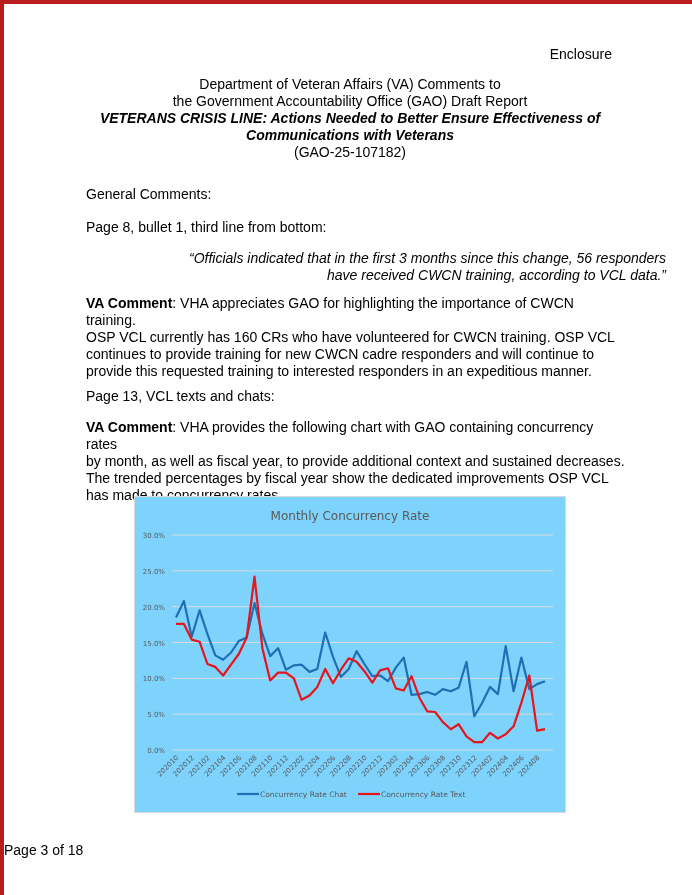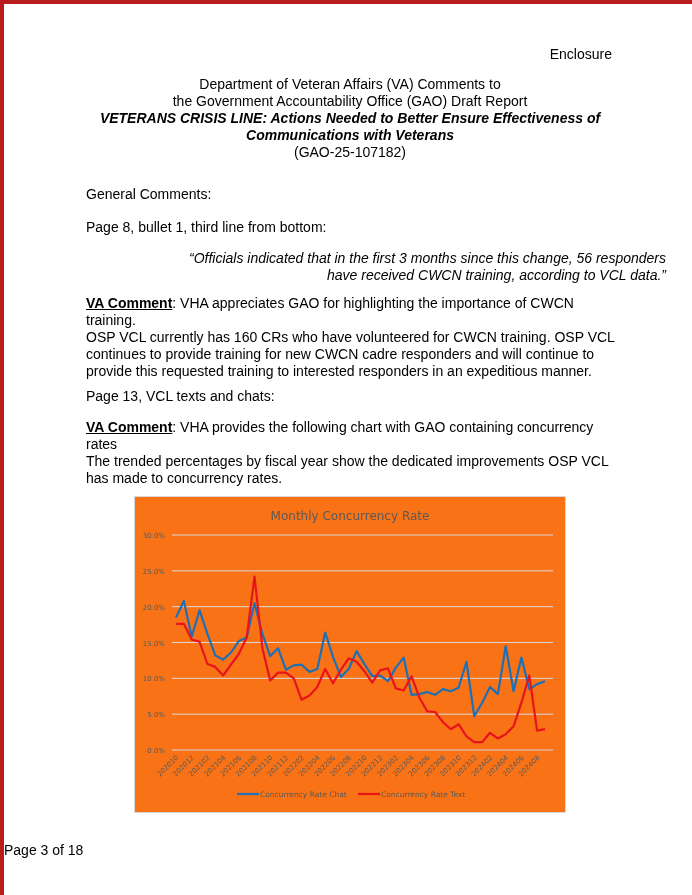--- a/index.html
+++ b/index.html
@@ -4,22 +4,22 @@
   <style>
     html, body { margin: 0; padding: 0; background: #ffffff; }
     body { width: 692px; height: 895px; position: relative; overflow: hidden; font-family: "Liberation Sans", sans-serif; color: #000; }
     .page { position: absolute; left: 0; top: 0; width: 690px; height: 893px; border: 4px solid #b91c1c; background: #fff; }
     .enclosure { position: absolute; right: 82px; top: 42px; font-size: 14px; }
     .header-block { position: absolute; left: 0; width: 692px; top: 72px; text-align: center; font-size: 14px; line-height: 17px; }
     .header-block .bi { font-weight: bold; font-style: italic; }
     .section { position: absolute; left: 82px; width: 540px; font-size: 14px; line-height: 17px; }
     .bold { font-weight: normal; }
     .quote { font-style: italic; padding-left: 40px; text-align: right; }
-    .u { text-decoration: underline; font-weight: bold; }
-    .chart-box { position: absolute; left: 130px; top: 492px; width: 430px; height: 315px; border: 1px solid #d9d9d9; background: #f97316; }
+    .u { font-weight: bold; }
+    .chart-box { position: absolute; left: 130px; top: 492px; width: 430px; height: 315px; border: 1px solid #d9d9d9; background: #7dd3fc; }
     .chart-box svg { display: block; }
     .footer { position: absolute; left: 0; width: 692px; top: 838px; text-align: left; font-size: 14px; }
   </style>
 </head>
 <body>
 
 <div class="page">
 
   <div class="enclosure">Enclosure</div>
 
@@ -44,20 +44,21 @@
     <div><span class="u">VA Comment</span><span class="bold">:</span><span> VHA appreciates GAO for highlighting the importance of CWCN training.</span></div>
     <div>OSP VCL currently has 160 CRs who have volunteered for CWCN training. OSP VCL</div>
     <div>continues to provide training for new CWCN cadre responders and will continue to</div>
     <div>provide this requested training to interested responders in an expeditious manner.</div>
   </div>
 
   <div class="section bold" style="top:384px;">Page 13, VCL texts and chats:</div>
 
   <div class="section" style="top:415px;">
     <div><span class="u">VA Comment</span><span class="bold">:</span><span> VHA provides the following chart with GAO containing concurrency rates</span></div>
+    <div>by month, as well as fiscal year, to provide additional context and sustained decreases.</div>
     <div>The trended percentages by fiscal year show the dedicated improvements OSP VCL</div>
     <div>has made to concurrency rates.</div>
   </div>
 
   <div class="chart-box">
     <svg id="chart-svg" width="430" height="315" xmlns="http://www.w3.org/2000/svg">
       <text id="chart-title" x="215" y="23" text-anchor="middle" font-family="DejaVu Sans, sans-serif" font-size="12" fill="#595959">Monthly Concurrency Rate</text>
       <g id="grid-layer">
           <line x1="37" x2="418" y1="253" y2="253" stroke="#d9d9d9" stroke-width="1"></line>
           <line x1="37" x2="418" y1="217.16666666666669" y2="217.16666666666669" stroke="#d9d9d9" stroke-width="1"></line>

